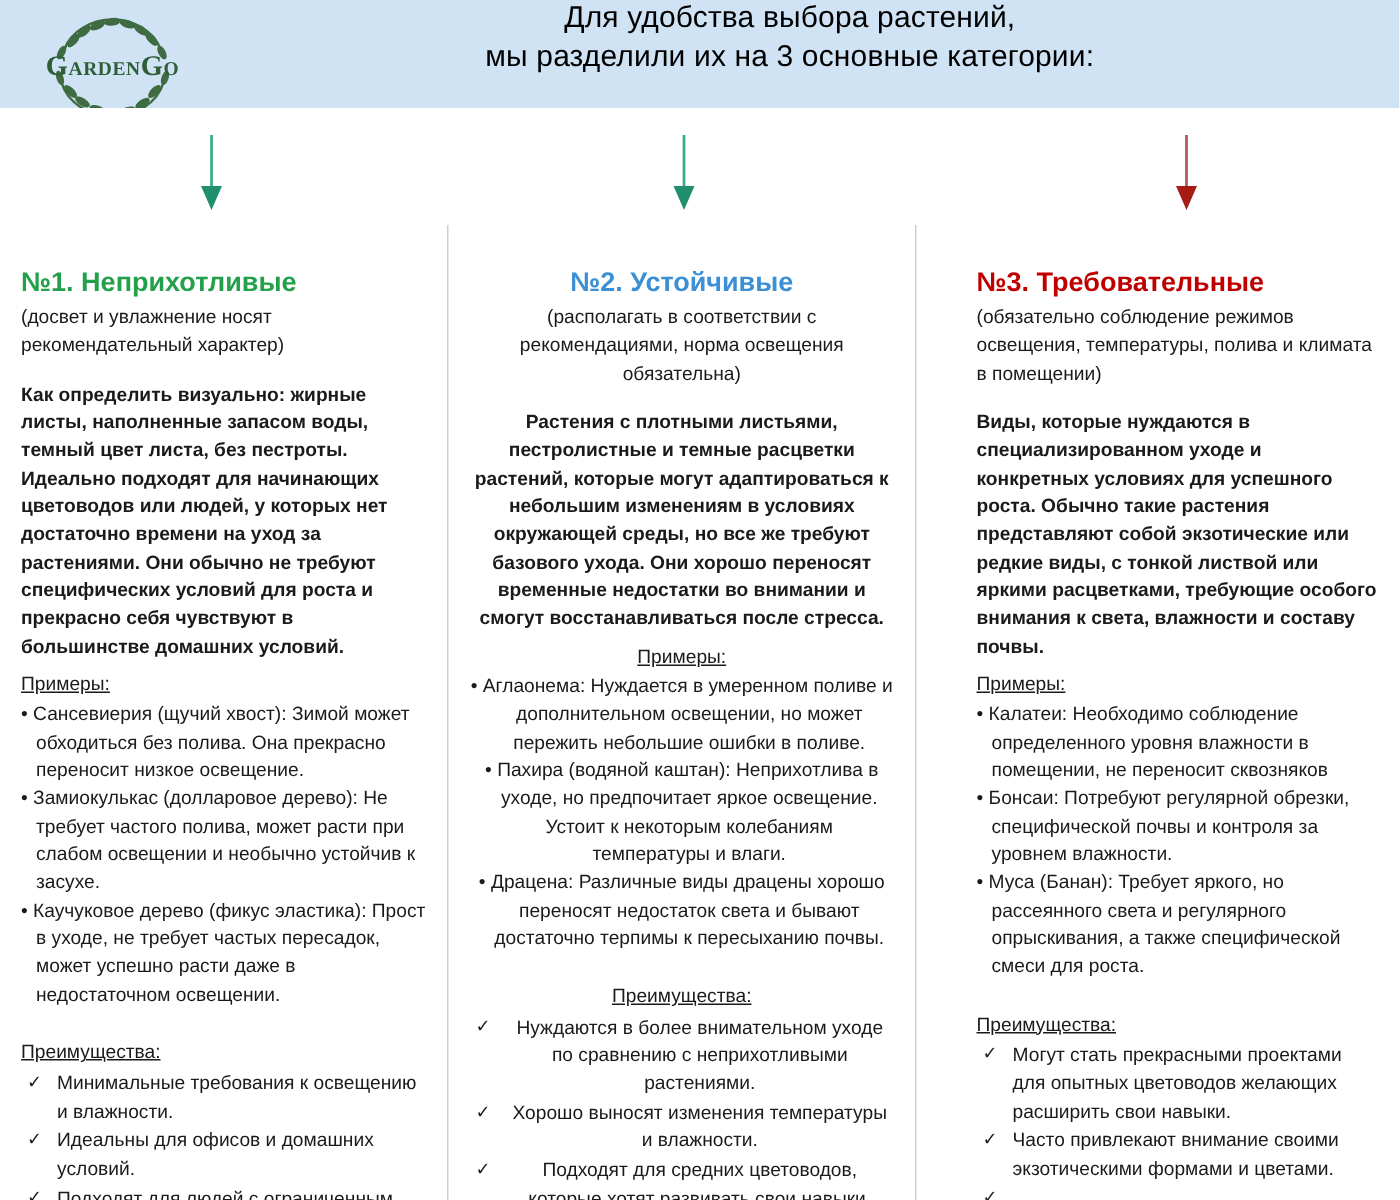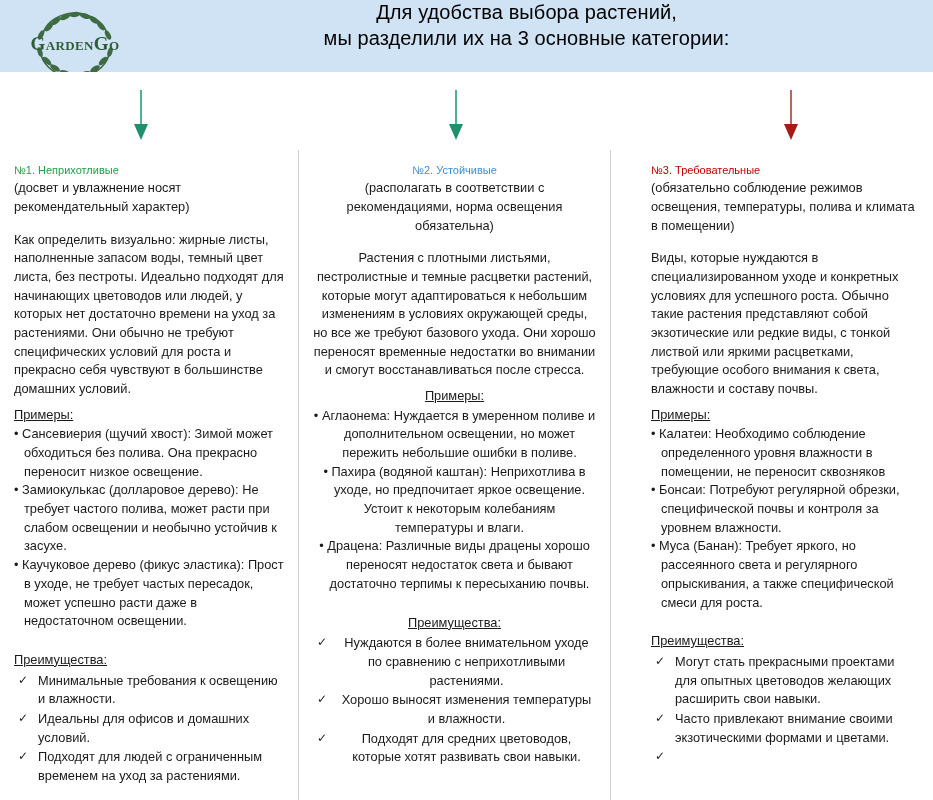--- a/index.html
+++ b/index.html
@@ -59,40 +59,41 @@
   .col{
     box-sizing:border-box;
     padding:10px 14px 0 14px;
     position:relative;
   }
   .col.c1{width:298px;}
   .col.c2{width:312px;border-left:1px solid #cfcfcf;text-align:center;}
   .col.c3{width:323px;border-left:1px solid #cfcfcf;padding-left:40px;}
 
   .col-head{
-    font-size:11px;
-    font-weight:normal;
-    margin:3px 0 1px 0;
+    font-size:18px;
+    font-weight:bold;
+    margin:16px 0 1px 0;
     line-height:1.4;
   }
   .c1 .col-head{color:#22a04a;}
   .c2 .col-head{color:#3b8fd4;}
   .c3 .col-head{color:#c00000;}
 
   .col-sub{
     font-size:12.8px;
     line-height:1.46;
     margin:0 0 14px 0;
     color:#1a1a1a;
   }
   .para{
     font-size:12.8px;
     line-height:1.46;
     margin:0 0 7px 0;
     color:#1a1a1a;
+    font-weight:bold;
   }
   .sub-head{
     font-size:12.8px;
     line-height:1.46;
     text-decoration:underline;
     margin:0 0 1px 0;
     color:#1a1a1a;
   }
   ul.bullets{
     list-style:none;

